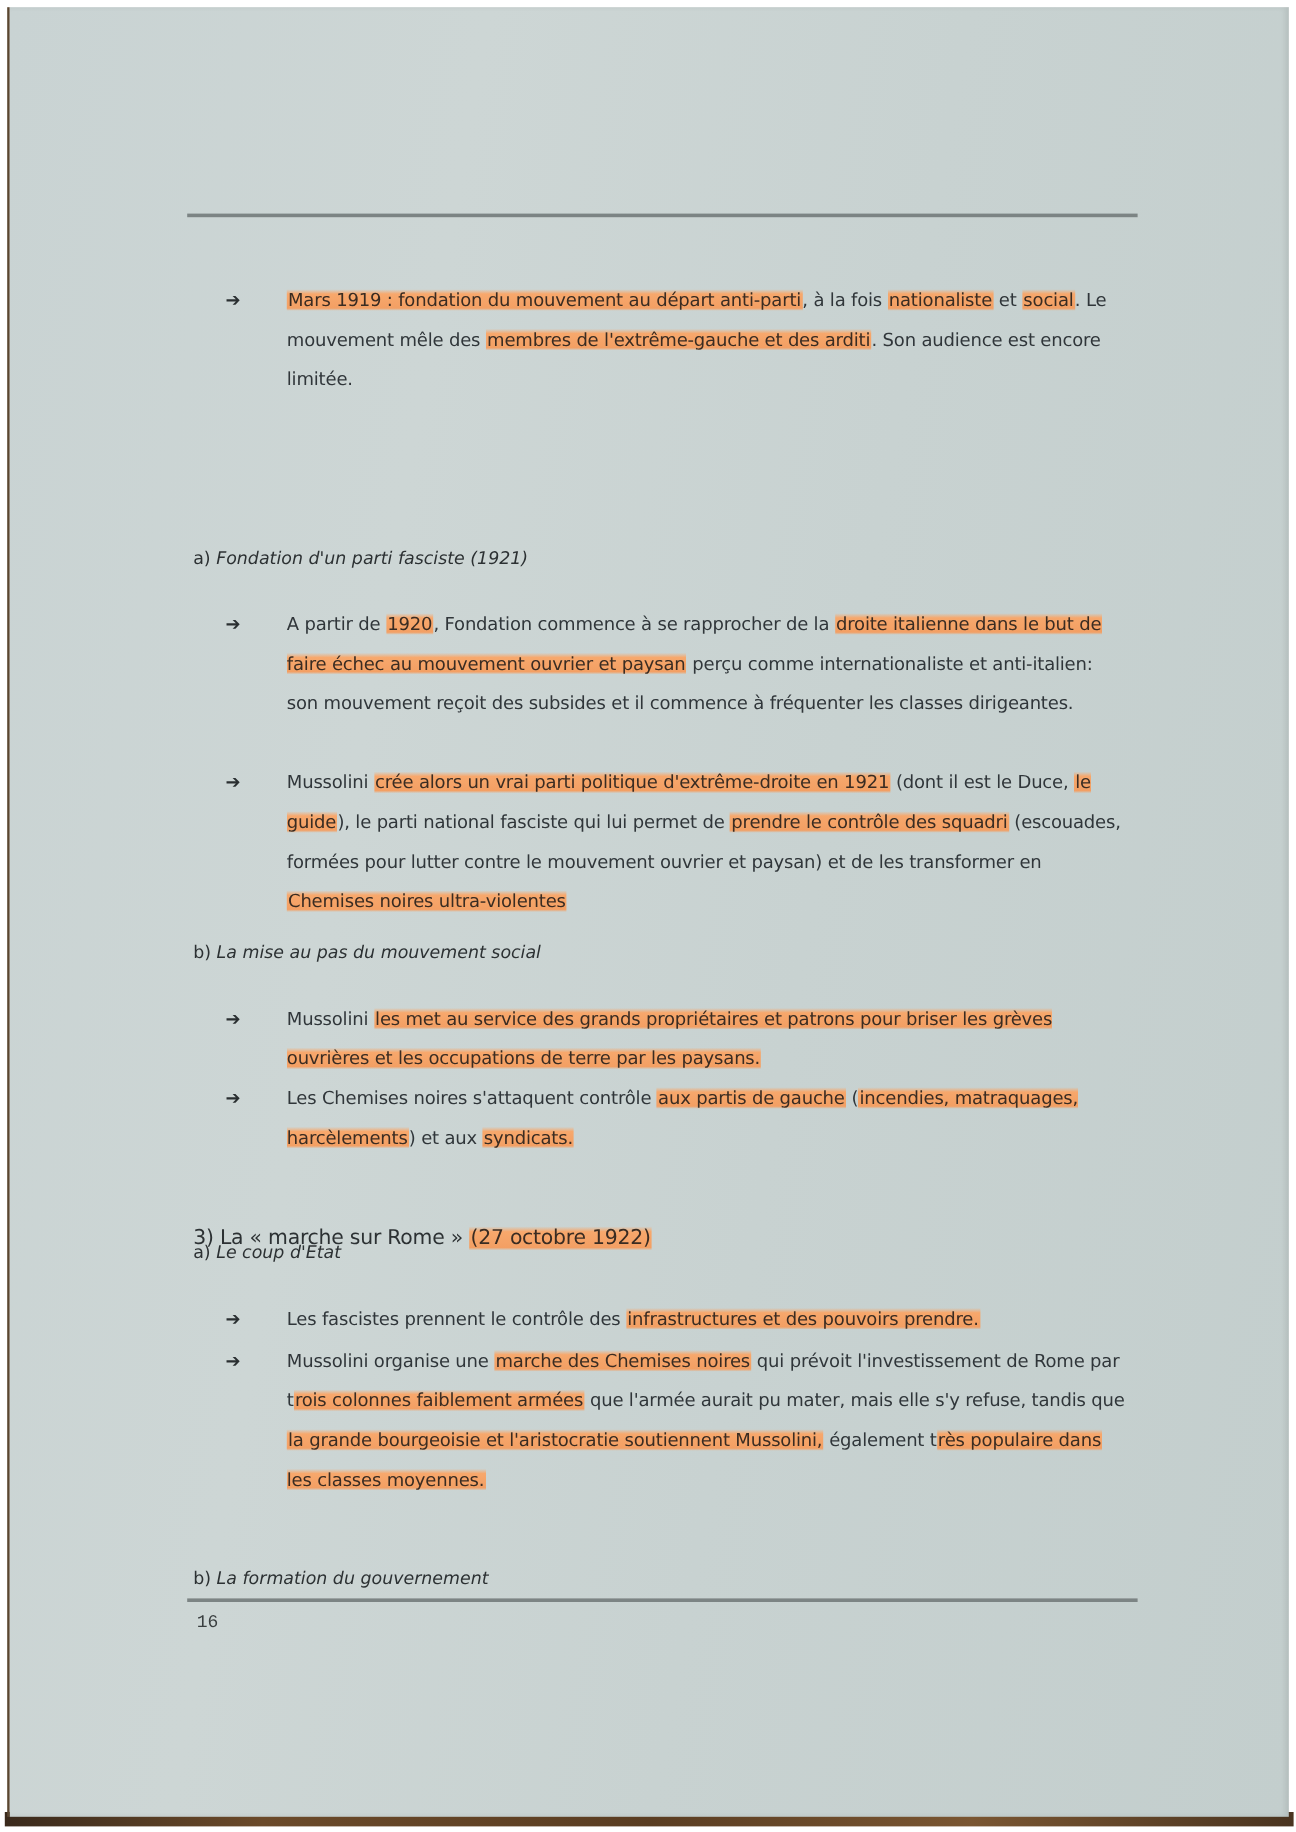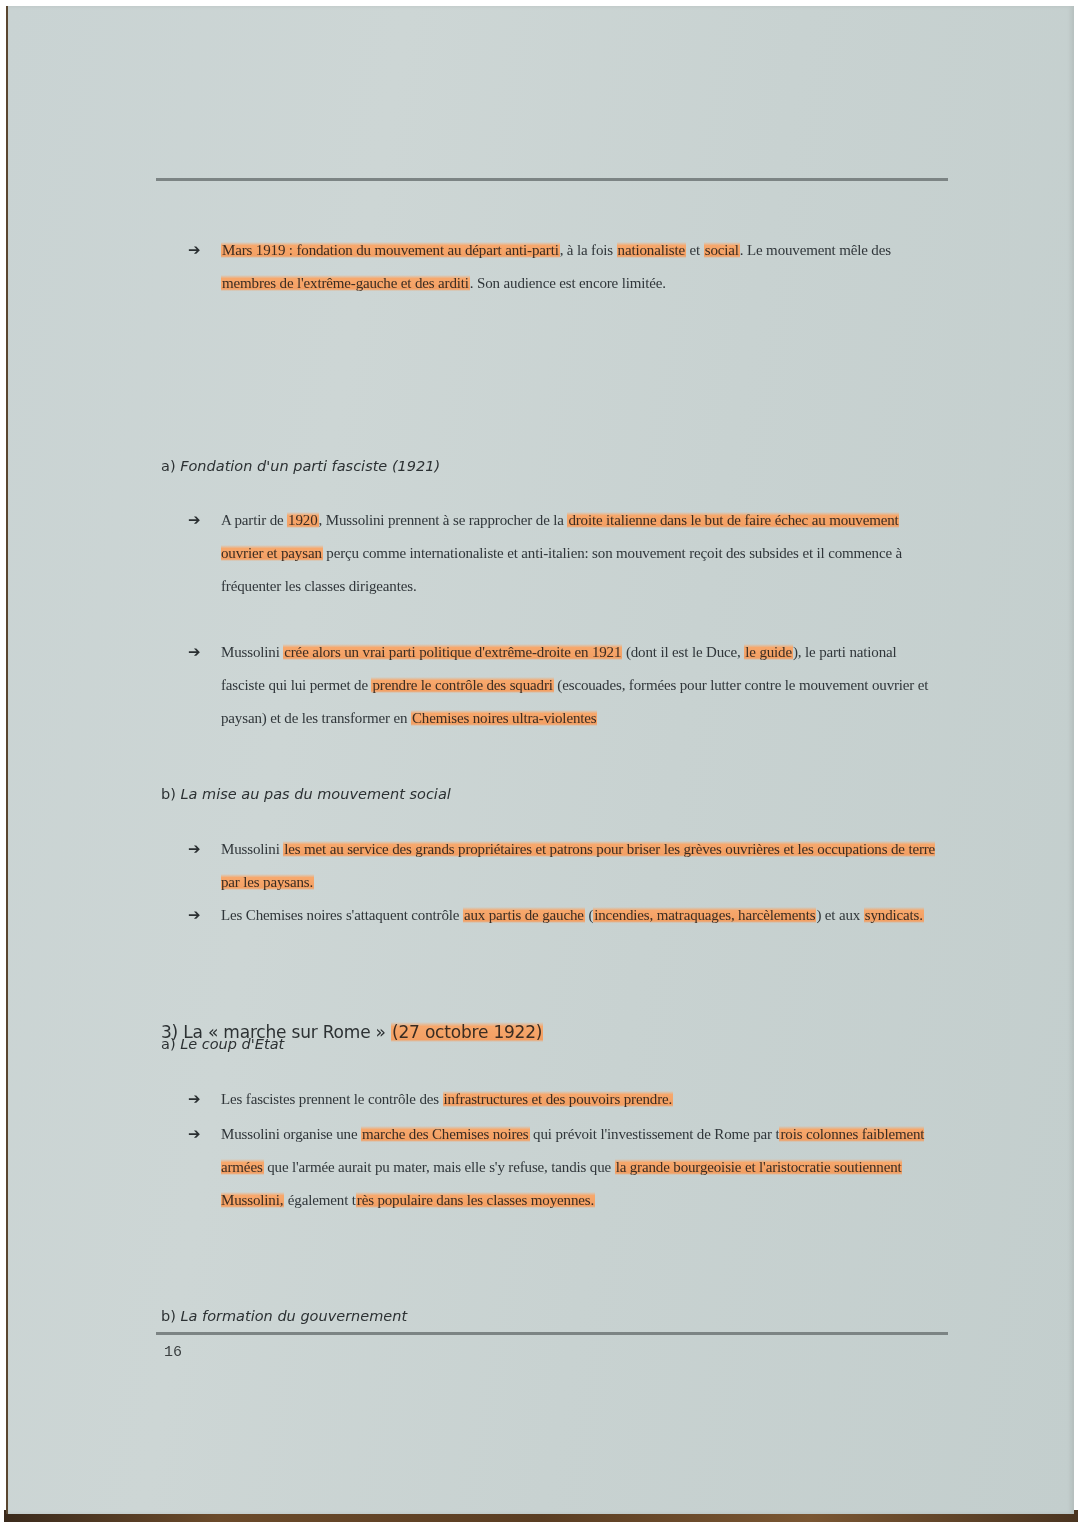--- a/index.html
+++ b/index.html
@@ -76,23 +76,22 @@
   }
   .bullet .arrow {
     position: absolute;
     left: 0;
     top: 0;
     width: 24px;
     color: #2a2f31;
     font-weight: bold;
   }
   .bullet .text {
-    margin-left: 33px;
+    margin-left: 51px;
     display: block;
-    font-family: Liberation Serif, serif;
   }
   .hl {
     background: linear-gradient(180deg, rgba(255,160,90,0) 0%, rgba(255,160,90,0.85) 22%, rgba(250,150,80,0.85) 88%, rgba(255,160,90,0) 100%);
     color: #3a2c22;
     padding: 0 1px;
   }
 </style>
 </head>
 <body>
 
@@ -107,21 +106,21 @@
     <span class="text"><span class="hl">Mars 1919 : fondation du mouvement au départ anti-parti</span><span>, à la fois </span><span class="hl">nationaliste</span><span> et </span><span class="hl">social</span><span>. Le mouvement mêle des </span><span class="hl">membres de l'extrême-gauche et des arditi</span><span>. Son audience est encore limitée.</span></span>
   </div>
 
 
   <div class="h3" style="top:452px;">
     <span>a) </span><span class="it">Fondation d'un parti fasciste (1921)</span>
   </div>
 
   <div class="bullet" style="top:498px;">
     <span class="arrow">➔</span>
-    <span class="text"><span>A partir de </span><span class="hl">1920</span><span>, Mussolini prennent à se rapprocher de la </span><span class="hl">droite italienne dans le but de faire échec au mouvement ouvrier et paysan</span><span> perçu comme internationaliste et anti-italien: son mouvement reçoit des subsides et il commence à fréquenter les classes dirigeantes.</span></span>
+    <span class="text"><span>A partir de </span><span class="hl">1920</span><span>, Fondation commence à se rapprocher de la </span><span class="hl">droite italienne dans le but de faire échec au mouvement ouvrier et paysan</span><span> perçu comme internationaliste et anti-italien: son mouvement reçoit des subsides et il commence à fréquenter les classes dirigeantes.</span></span>
   </div>
 
   <div class="bullet" style="top:630px;">
     <span class="arrow">➔</span>
     <span class="text"><span>Mussolini </span><span class="hl">crée alors un vrai parti politique d'extrême-droite en 1921</span><span> (dont il est le Duce, </span><span class="hl">le guide</span><span>), le parti national fasciste qui lui permet de </span><span class="hl">prendre le contrôle des squadri</span><span> (escouades, formées pour lutter contre le mouvement ouvrier et paysan) et de les transformer en </span><span class="hl">Chemises noires ultra-violentes</span></span>
   </div>
 
   <div class="h3" style="top:780px;text-align:right;">
     <span>b) </span><span class="it">La mise au pas du mouvement social</span>
   </div>

